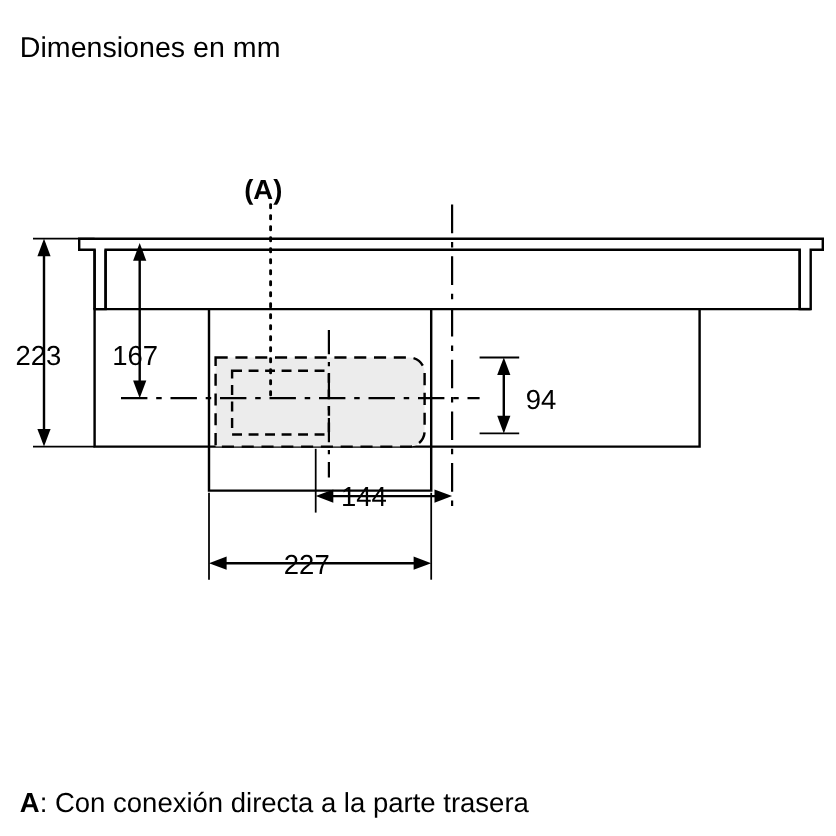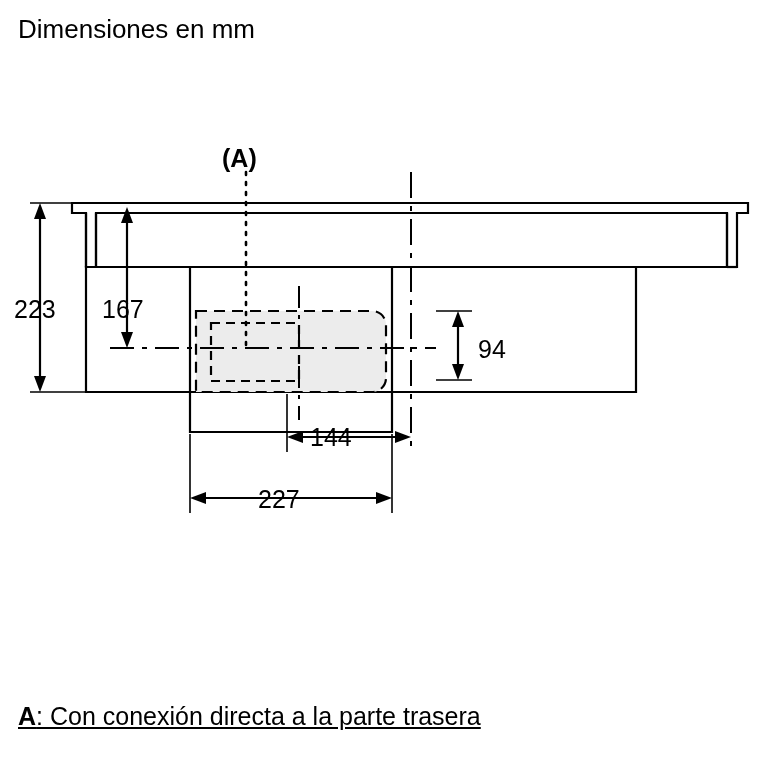--- a/index.html
+++ b/index.html
@@ -12,40 +12,40 @@
     height: 760px;
     font-family: "Liberation Sans", sans-serif;
     color: #000000;
     position: relative;
     overflow: hidden;
   }
   #stage {
     position: relative;
     width: 760px;
     height: 744px;
+    margin-top: 14px;
   }
   .title-block {
     position: absolute;
     left: 18px;
     top: 12px;
     font-size: 26px;
     line-height: 34px;
     color: #000;
   }
   .title-line {
     white-space: nowrap;
   }
   .footnote {
     position: absolute;
     left: 18px;
     top: 700px;
     font-size: 25px;
     line-height: 32px;
     white-space: nowrap;
-    text-decoration: underline;
   }
   .footnote b {
     font-weight: bold;
   }
   svg.drawing {
     position: absolute;
     left: 0;
     top: 0;
     width: 760px;
     height: 760px;

